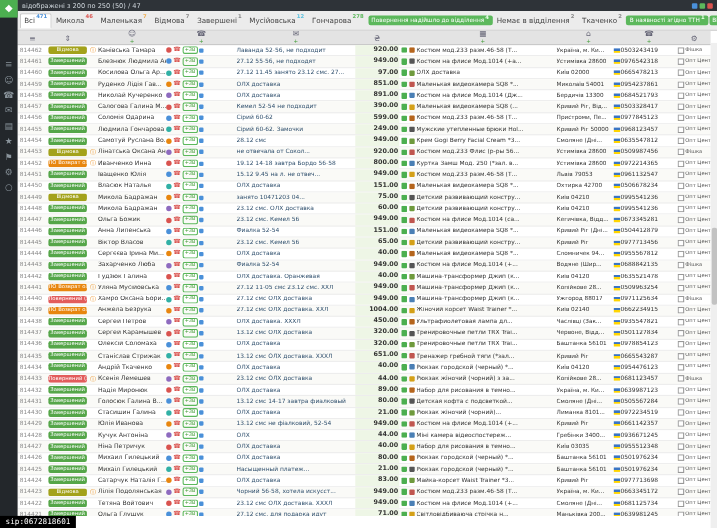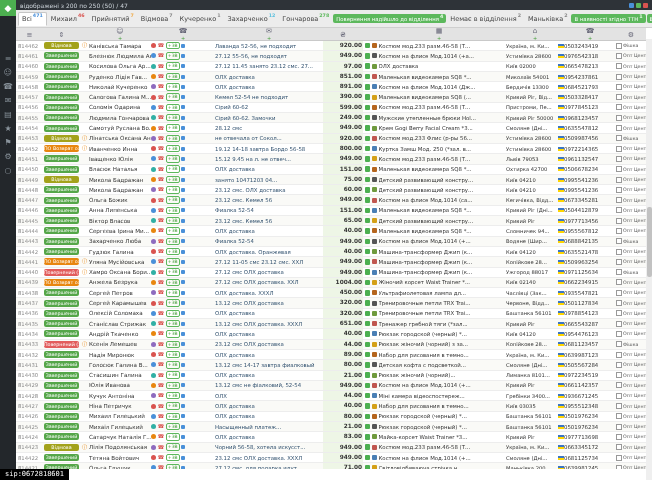--- a/index.html
+++ b/index.html
@@ -90,53 +90,53 @@
         <div class="tb-ic" style="background: rgb(217, 83, 79);"></div>
       </span>
   </div>
 
   <div class="tabbar">
       <div class="tab active">
         <div style="display: inline;">Всі</div>
         <div class="count" style="color: rgb(74, 144, 217);">471</div>
       </div>
       <div class="tab">
-        <div style="display: inline;">Михаил</div>
+        <div style="display: inline;">Микола</div>
         <div class="count" style="color: rgb(217, 83, 79);">46</div>
       </div>
       <div class="tab">
-        <div style="display: inline;">Прийнятий</div>
+        <div style="display: inline;">Маленькая</div>
         <div class="count" style="color: rgb(240, 173, 78);">7</div>
       </div>
       <div class="tab">
         <div style="display: inline;">Відмова</div>
         <div class="count" style="color: rgb(136, 136, 136);">7</div>
       </div>
       <div class="tab">
-        <div style="display: inline;">Кучеренко</div>
+        <div style="display: inline;">Завершені</div>
         <div class="count" style="color: rgb(136, 136, 136);">1</div>
       </div>
       <div class="tab">
-        <div style="display: inline;">Захарченко</div>
+        <div style="display: inline;">Мусійовська</div>
         <div class="count" style="color: rgb(91, 192, 222);">12</div>
       </div>
       <div class="tab">
         <div style="display: inline;">Гончарова</div>
         <div class="count" style="color: rgb(92, 184, 92);">278</div>
       </div>
       <div class="chip">
         <div style="display: inline;">Повернення надійшло до відділення</div>
         <div class="count">4</div>
       </div>
       <div class="tab">
         <div style="display: inline;">Немає в відділення</div>
         <div class="count" style="color: rgb(136, 136, 136);">2</div>
       </div>
       <div class="tab">
-        <div style="display: inline;">Маньківка</div>
+        <div style="display: inline;">Ткаченко</div>
         <div class="count" style="color: rgb(136, 136, 136);">2</div>
       </div>
       <div class="chip">
         <div style="display: inline;">В наявності згідно ТТН</div>
         <div class="count">1</div>
       </div>
       <div class="chip">
         <div style="display: inline;">Відправка після дзвінка</div>
       </div>
     </div>

